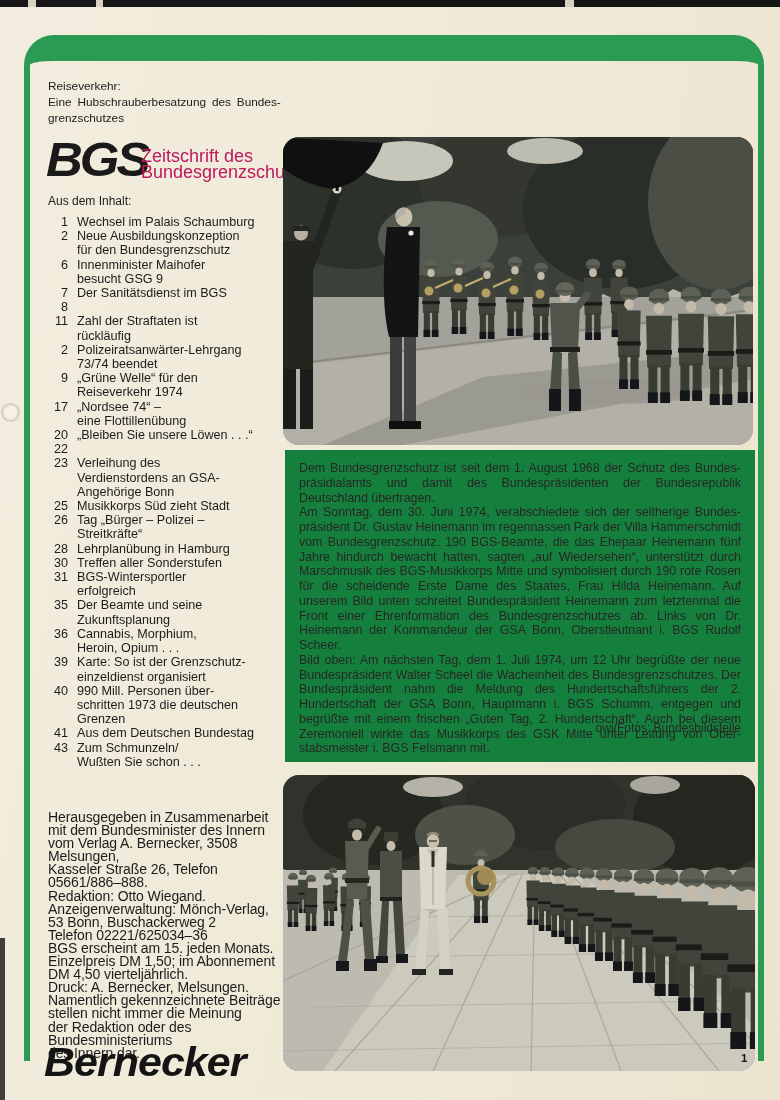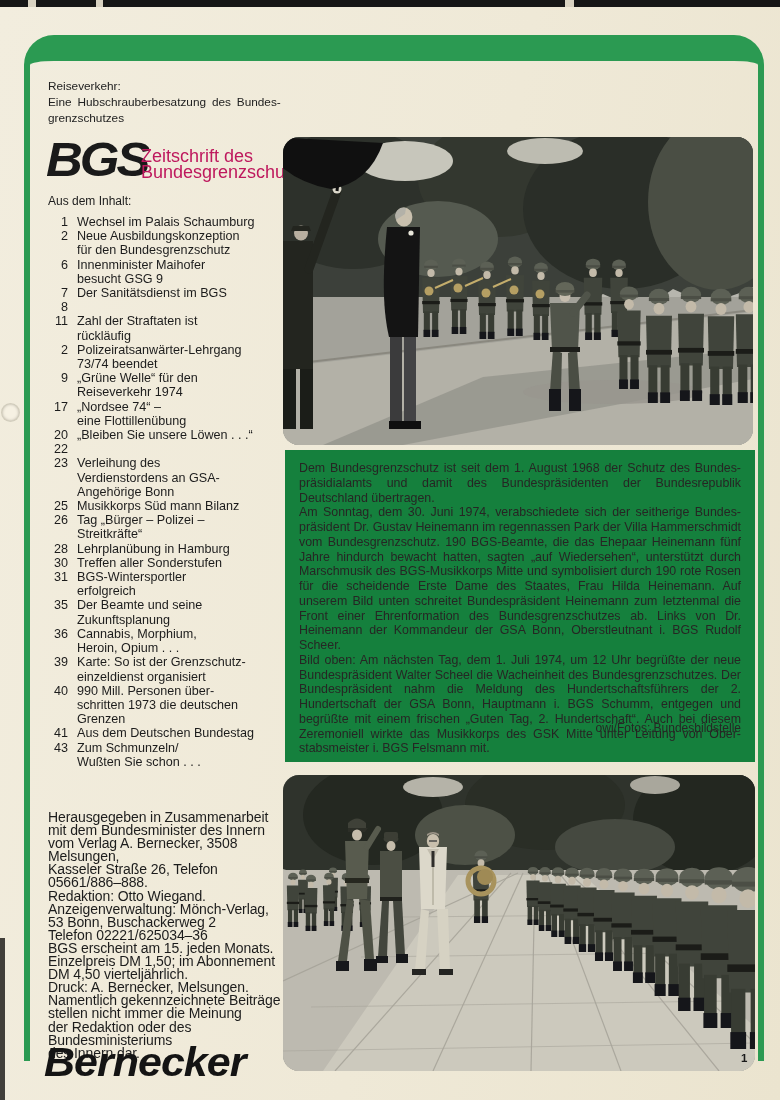--- a/index.html
+++ b/index.html
@@ -115,21 +115,21 @@
     </div>
     <div class="toc-row">
       <span class="toc-num">22</span>
     </div>
     <div class="toc-row">
       <span class="toc-num">23</span>
       <span class="toc-title">Verleihung des<br>Verdienstordens an GSA-<br>Angehörige Bonn</span>
     </div>
     <div class="toc-row">
       <span class="toc-num">25</span>
-      <span class="toc-title">Musikkorps Süd mann Bilanz</span>
+      <span class="toc-title">Musikkorps Süd zieht Stadt</span>
     </div>
     <div class="toc-row">
       <span class="toc-num">26</span>
       <span class="toc-title">Tag „Bürger – Polizei –<br>Streitkräfte“</span>
     </div>
     <div class="toc-row">
       <span class="toc-num">28</span>
       <span class="toc-title">Lehrplanübung in Hamburg</span>
     </div>
     <div class="toc-row">

